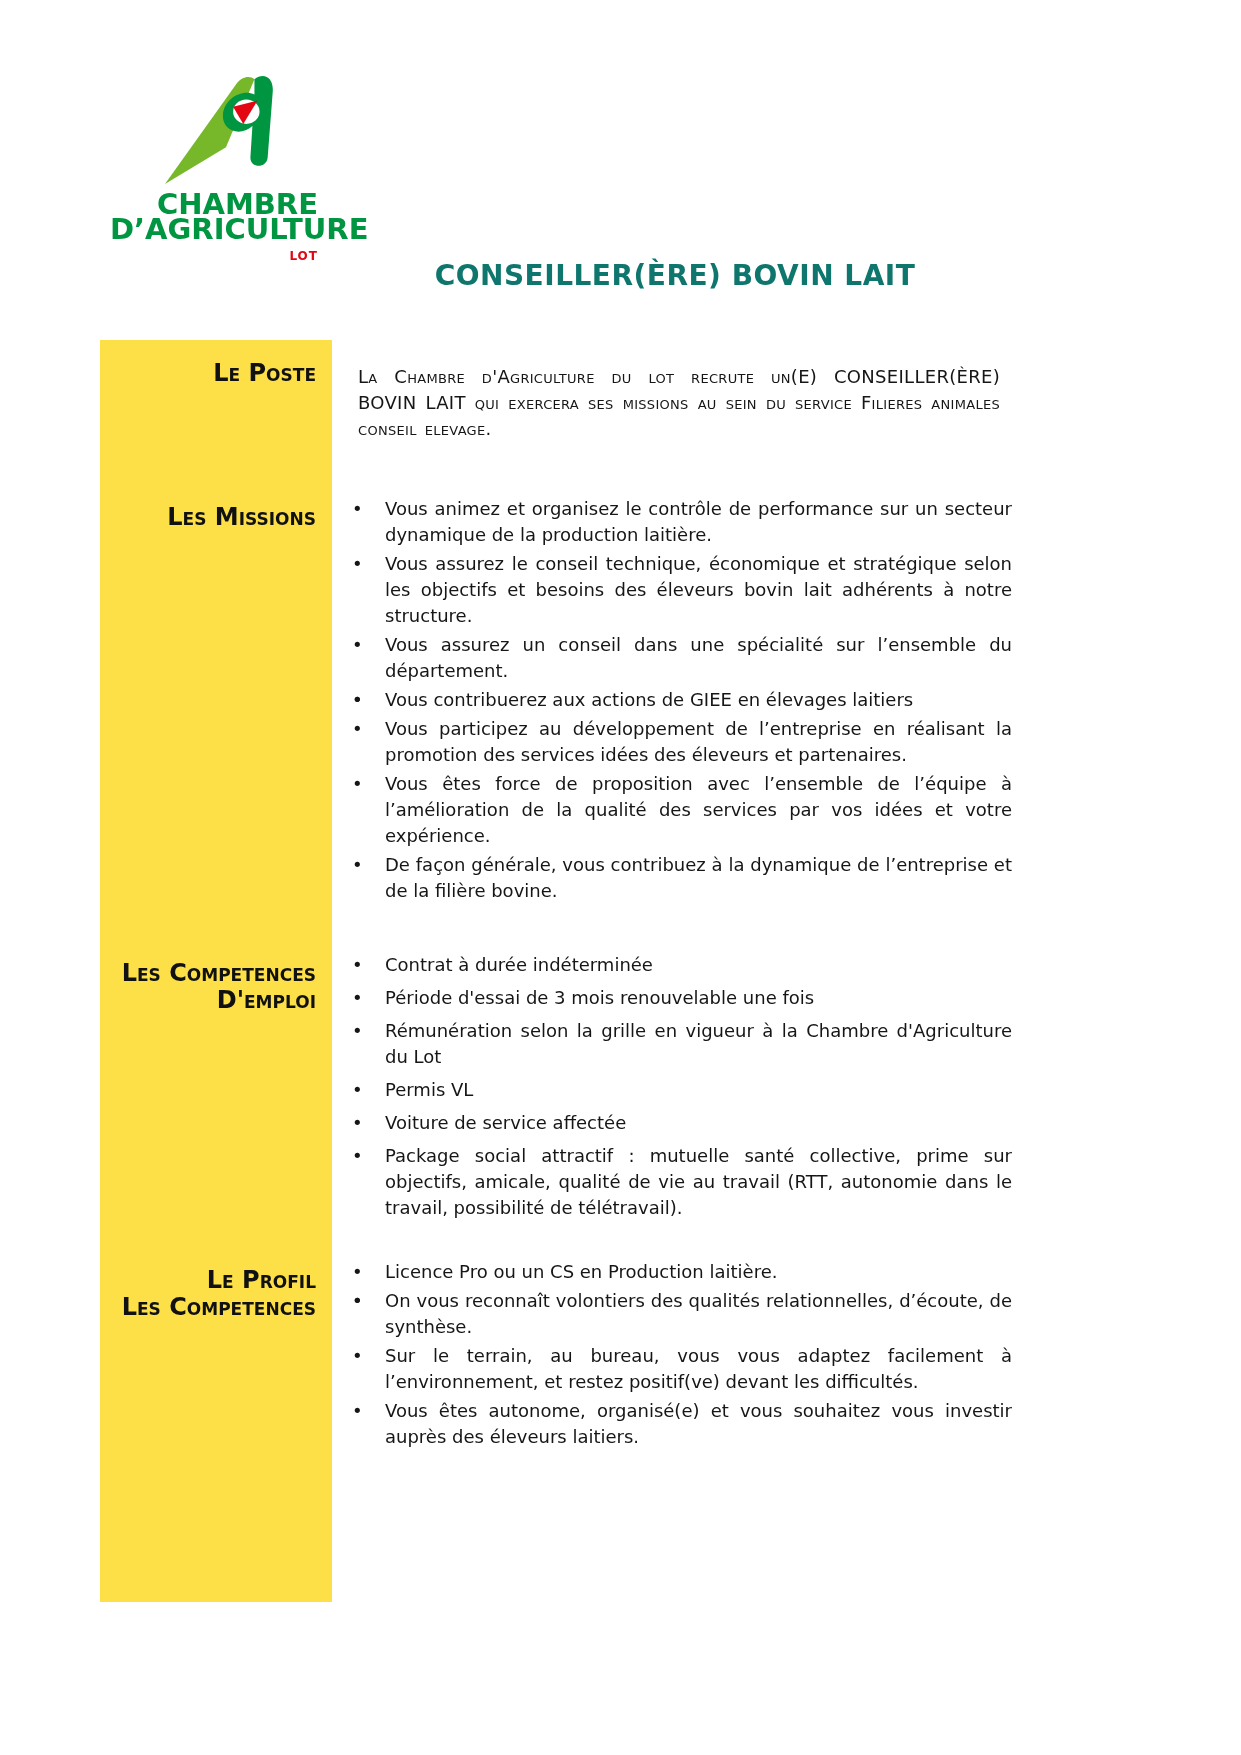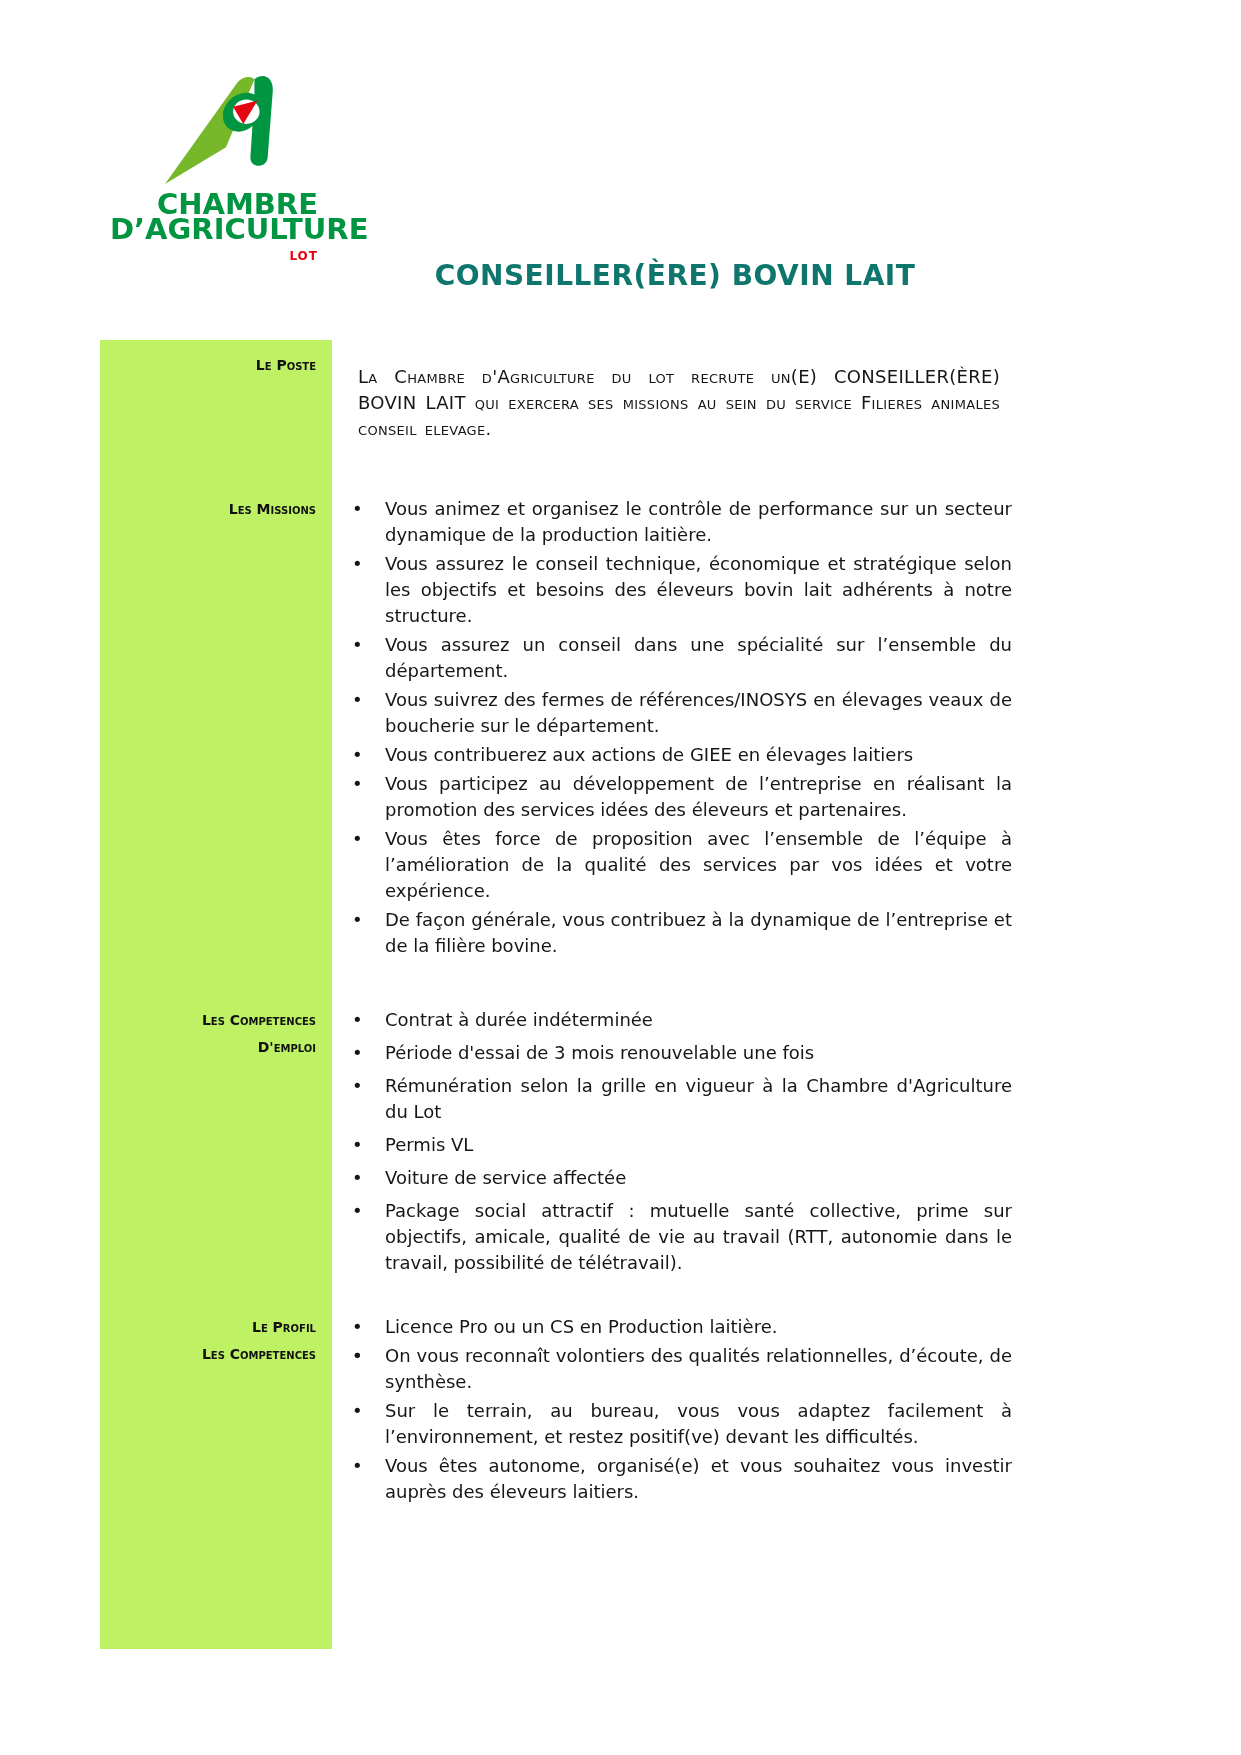--- a/index.html
+++ b/index.html
@@ -61,24 +61,24 @@
     position: absolute;
     left: 100px;
     top: 340px;
     width: 912px;
     display: grid;
     grid-template-columns: 232px 1fr;
     column-gap: 14px;
     row-gap: 0;
   }
   .label-cell {
-    background: #bef264;
+    background: #fde047;
     text-align: right;
-    padding: 12px 16px 0 8px;
-    font-size: 14px;
+    padding: 20px 16px 0 8px;
+    font-size: 24px;
     line-height: 27px;
     font-weight: bold;
     font-variant: small-caps;
     color: #111111;
   }
   .label-cell.tall { min-height: 335px; }
   .body-cell {
     padding: 12px 0 30px 0;
     font-size: 18px;
     line-height: 26px;
@@ -140,21 +140,21 @@
     </div>
 
     <div class="label-cell">
       <div>Les Missions</div>
     </div>
     <div class="body-cell sec-missions">
       <ul class="bullets">
         <li><span class="bullet">•</span><span>Vous animez et organisez le contrôle de performance sur un secteur dynamique de la production laitière.</span></li>
         <li><span class="bullet">•</span><span>Vous assurez le conseil technique, économique et stratégique selon les objectifs et besoins des éleveurs bovin lait adhérents à notre structure.</span></li>
         <li><span class="bullet">•</span><span>Vous assurez un conseil dans une spécialité sur l’ensemble du département.</span></li>
-        <li><span class="bullet">•</span><span>Vous suivrez des fermes de références/INOSYS en élevages veaux de boucherie sur le département.</span></li>
+        <li><span class="bullet">•</span></li>
         <li><span class="bullet">•</span><span>Vous contribuerez aux actions de GIEE en élevages laitiers</span></li>
         <li><span class="bullet">•</span><span>Vous participez au développement de l’entreprise en réalisant la promotion des services idées des éleveurs et partenaires.</span></li>
         <li><span class="bullet">•</span><span>Vous êtes force de proposition avec l’ensemble de l’équipe à l’amélioration de la qualité des services par vos idées et votre expérience.</span></li>
         <li><span class="bullet">•</span><span>De façon générale, vous contribuez à la dynamique de l’entreprise et de la filière bovine.</span></li>
       </ul>
     </div>
 
     <div class="label-cell">
       <div>Les Competences</div>
       <div>D'emploi</div>

